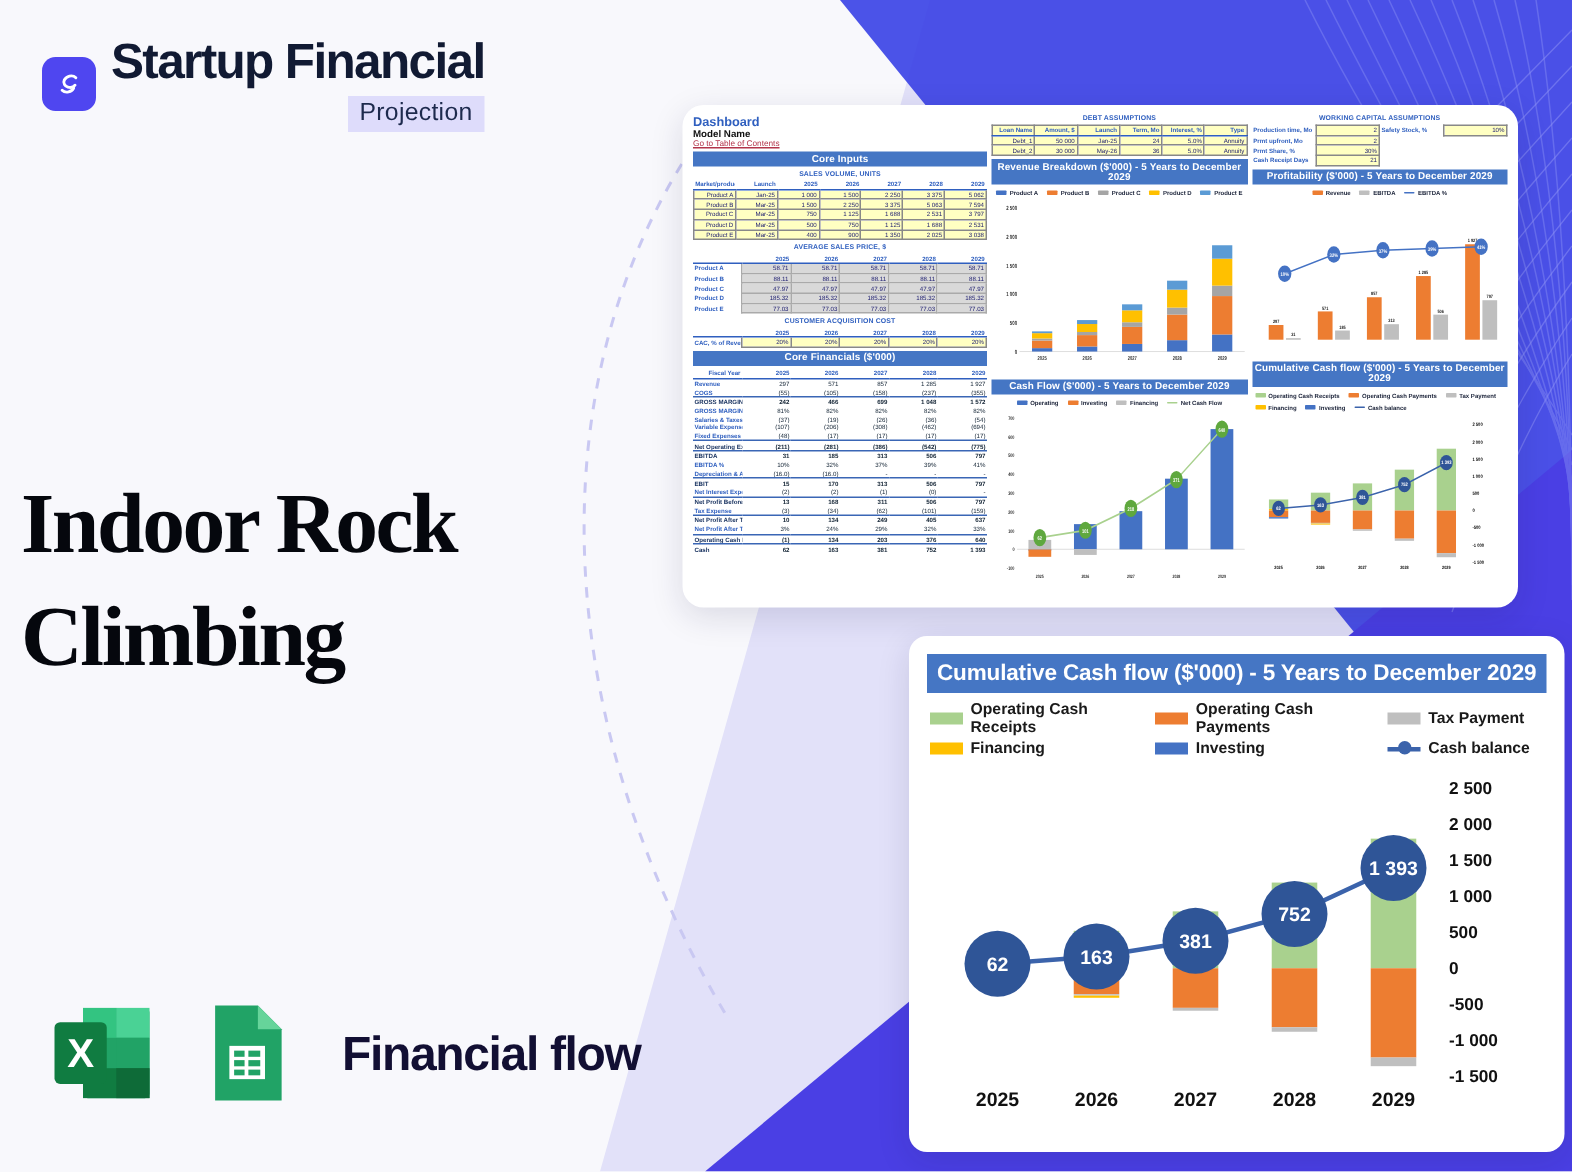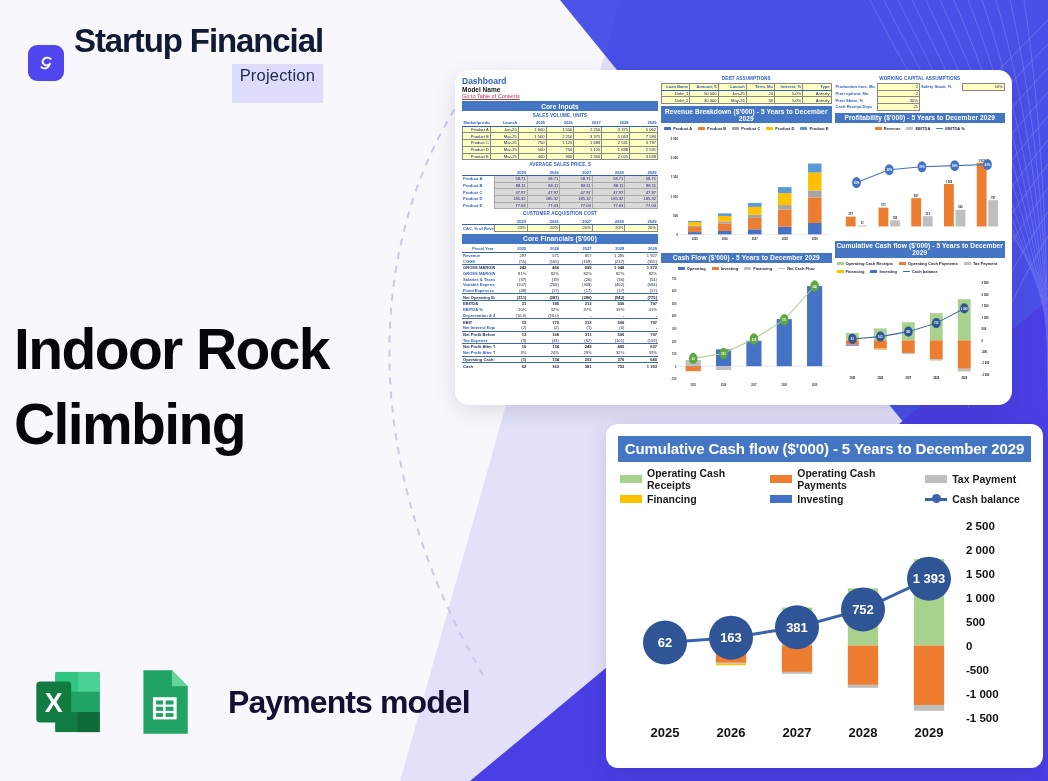--- a/index.html
+++ b/index.html
@@ -29,28 +29,29 @@
   .brand-text { display: flex; flex-direction: column; align-items: center; }
   .brand-title {
     font-size: 33px; font-weight: 700; letter-spacing: -1.1px;
     color: #111a33; line-height: 1.05; white-space: nowrap;
   }
   .brand-sub {
     align-self: flex-end;
     margin-top: 5px;
     background: #dedcfb; color: #1d2a4d;
     font-size: 16.5px; font-weight: 400; letter-spacing: .2px;
-    padding: 2px 8px 18px;
+    padding: 2px 8px 3px;
   }
 
   .headline {
     position: absolute; left: 14px; top: 312px;
     font-size: 57px; font-weight: 700; letter-spacing: -1.6px;
     line-height: 1.32; color: #05070d;
     max-width: 400px;
+    font-family: Liberation Serif, serif;
   }
 
   .filetypes { position: absolute; left: 30px; top: 664px; display: flex; align-items: center; gap: 20px; }
   .ft-icon { width: 76px; height: 76px; flex: 0 0 auto; }
   .ft-label {
     font-size: 32px; font-weight: 700; letter-spacing: -0.9px;
     color: #120f33; margin-left: 6px;
   }
 
   
@@ -204,21 +205,21 @@
     <path d="M11 4h18l10 10v30H11z" fill="#21a366"></path>
     <path d="M29 4l10 10H29z" fill="#66d49a"></path>
     <rect x="17" y="21" width="15" height="14" fill="#fff"></rect>
     <rect x="19" y="23" width="4.4" height="2.6" fill="#21a366"></rect>
     <rect x="25" y="23" width="5" height="2.6" fill="#21a366"></rect>
     <rect x="19" y="27" width="4.4" height="2.6" fill="#21a366"></rect>
     <rect x="25" y="27" width="5" height="2.6" fill="#21a366"></rect>
     <rect x="19" y="31" width="4.4" height="2.4" fill="#21a366"></rect>
     <rect x="25" y="31" width="5" height="2.4" fill="#21a366"></rect>
   </svg>
-  <div class="ft-label">Payments model</div>
+  <div class="ft-label">Financial flow</div>
 </div>
 
 <div class="dash-card">
   <div class="dash-grid">
 
     <div class="dcol">
       <div>
         <div class="d-title">Dashboard</div>
         <div class="d-sub">Model Name</div>
         <div class="d-link">Go to Table of Contents</div>

